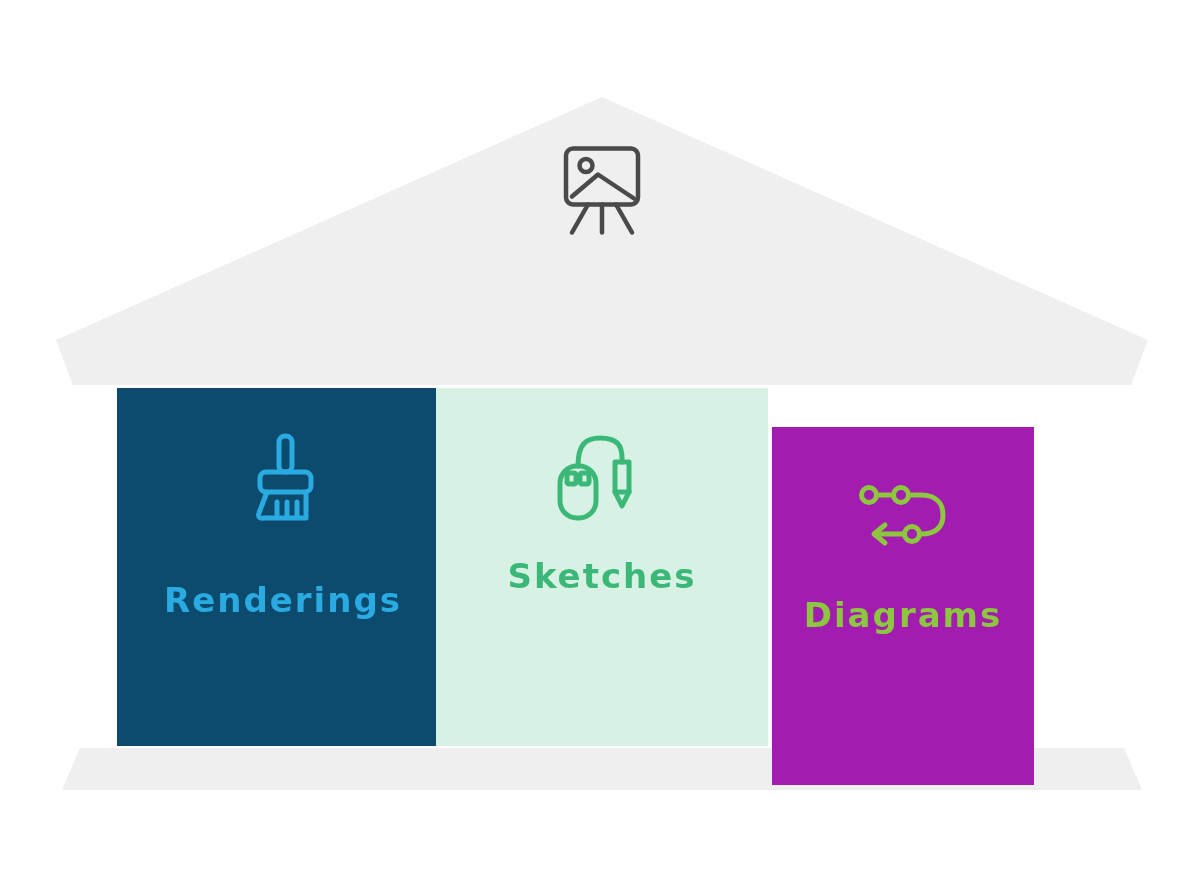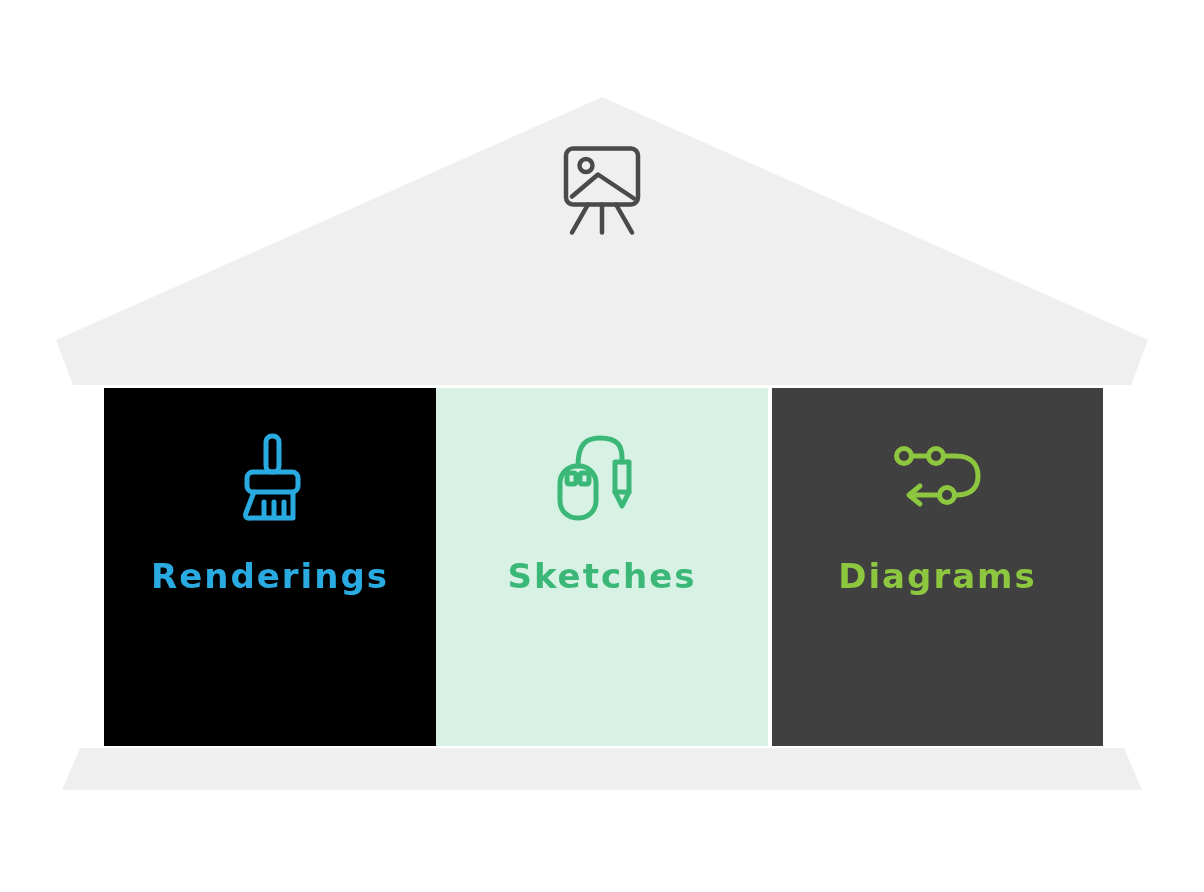--- a/index.html
+++ b/index.html
@@ -45,23 +45,23 @@
     position: absolute;
     top: 388px;
     height: 358px;
     z-index: 1;
     display: flex;
     flex-direction: column;
     align-items: center;
     padding-top: 44px;
     box-sizing: border-box;
   }
-  .col-1 { left: 104px;  width: 332px; background: #000000; }
+  .col-1 { left: 117px;  width: 332px; background: #0c4a6e; gap: 24px; }
   .col-2 { left: 436px;  width: 332px; background: #d7f2e4; }
-  .col-3 { left: 772px;  width: 331px; background: #404040; }
+  .col-3 { left: 772px;  width: 262px; background: #a21caf; margin-top: 39px; }
   .accent-blue  { color: #29abe2; }
   .accent-green { color: #3bb878; }
   .accent-olive { color: #8dc63f; }
   .col-icon {
     width: 100px;
     height: 100px;
   }
   .col-label {
     margin-top: 24px;
     font-size: 34px;

